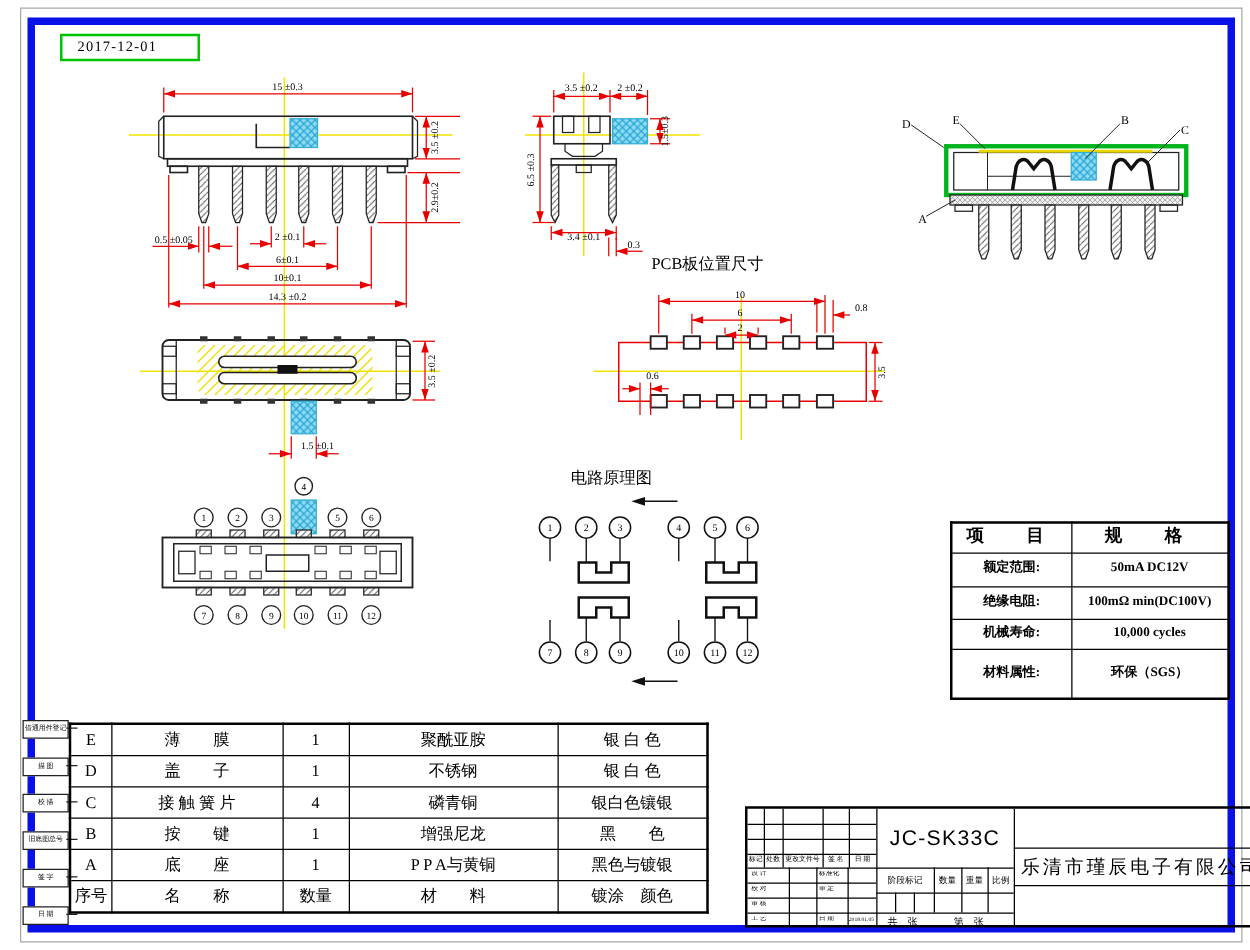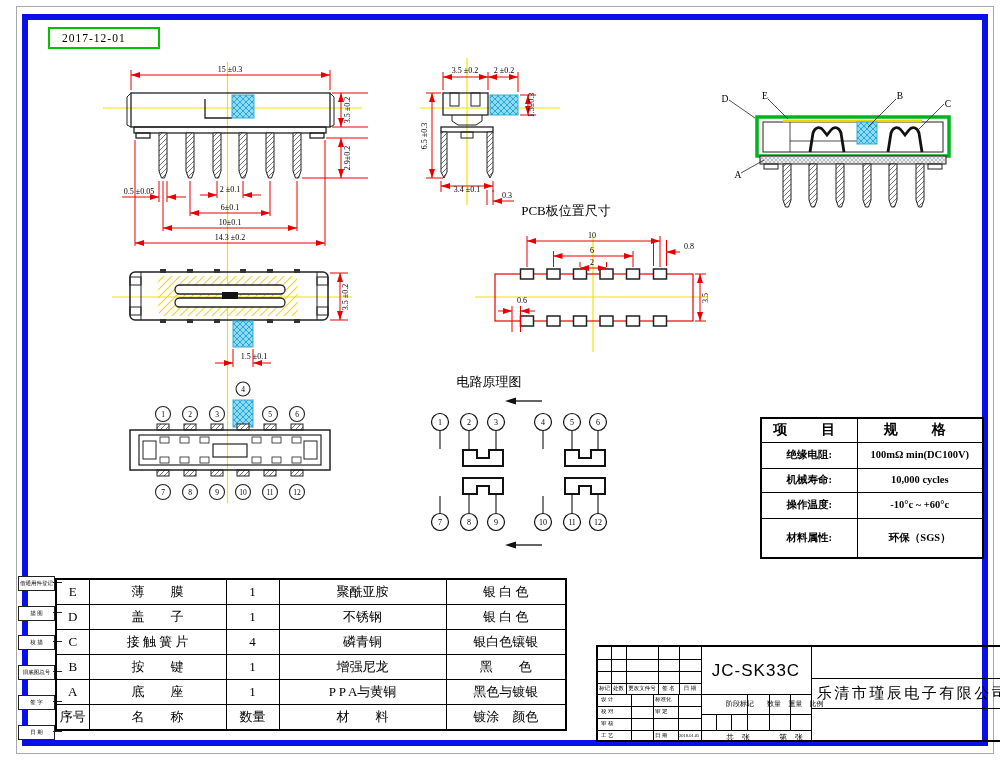--- a/index.html
+++ b/index.html
@@ -19,21 +19,21 @@
   #spec-table table{width:222px;border:2px solid #000;background:#fff0;font-weight:bold;}
   #spec-table td{border:1px solid #000;text-align:center;font-size:10.5px;padding:0 2px;line-height:1.15;}
   #spec-table .hd{font-size:14px;letter-spacing:10px;}
   #parts-table{left:55px;top:578px;z-index:4;}
   #parts-table table{width:510px;border:2px solid #000;}
   #parts-table td{border:1px solid #000;text-align:center;font-size:13px;height:24px;padding:0;}
   #title-block{left:596px;top:645px;width:417px;height:97px;border:2px solid #000;box-sizing:border-box;z-index:4;background:#fff0;}
   .hl{background:#000;height:1px;}
   .vl{background:#000;width:1px;}
   .tbt{font-size:5.5px;line-height:1;white-space:nowrap;overflow:hidden;}
-  .tbs{font-size:7px;line-height:1;white-space:nowrap;margin-left:16px;}
+  .tbs{font-size:7px;line-height:1;white-space:nowrap;}
   .ctr{display:flex;align-items:center;justify-content:center;text-align:center;font-family:Liberation Serif, serif;}
   #jc-no{font-family:"Liberation Sans",sans-serif;font-size:17px;letter-spacing:1px;}
   #company{font-size:15px;letter-spacing:2.5px;white-space:nowrap;}
   svg text{font-family:"Liberation Serif",serif;fill:#000;}
 </style>
 </head>
 <body>
 
 <div id="canvas">
   <div id="outer-frame" class="abs"></div>
@@ -441,31 +441,31 @@
     <table>
       <colgroup>
           <col style="width:96px">
           <col style="width:126px">
         </colgroup>
       <tbody>
           <tr style="height:24px">
             <td class="hd">项　目</td>
             <td class="hd">规　格</td>
           </tr>
+      <tr style="height:27px">
+            <td>额定范围:</td>
+            <td>50mA DC12V</td>
+          </tr>
       <tr style="height:26px">
             <td>绝缘电阻:</td>
             <td>100mΩ min(DC100V)</td>
           </tr>
       <tr style="height:24px">
             <td>机械寿命:</td>
             <td>10,000 cycles</td>
-          </tr>
-      <tr style="height:26px">
-            <td>操作温度:</td>
-            <td>-10°c ~ +60°c</td>
           </tr>
       <tr style="height:40px">
             <td>材料属性:</td>
             <td>环保（SGS）</td>
           </tr>
     </tbody>
       </table>
   </div>
 
   <div id="parts-table" class="abs">

